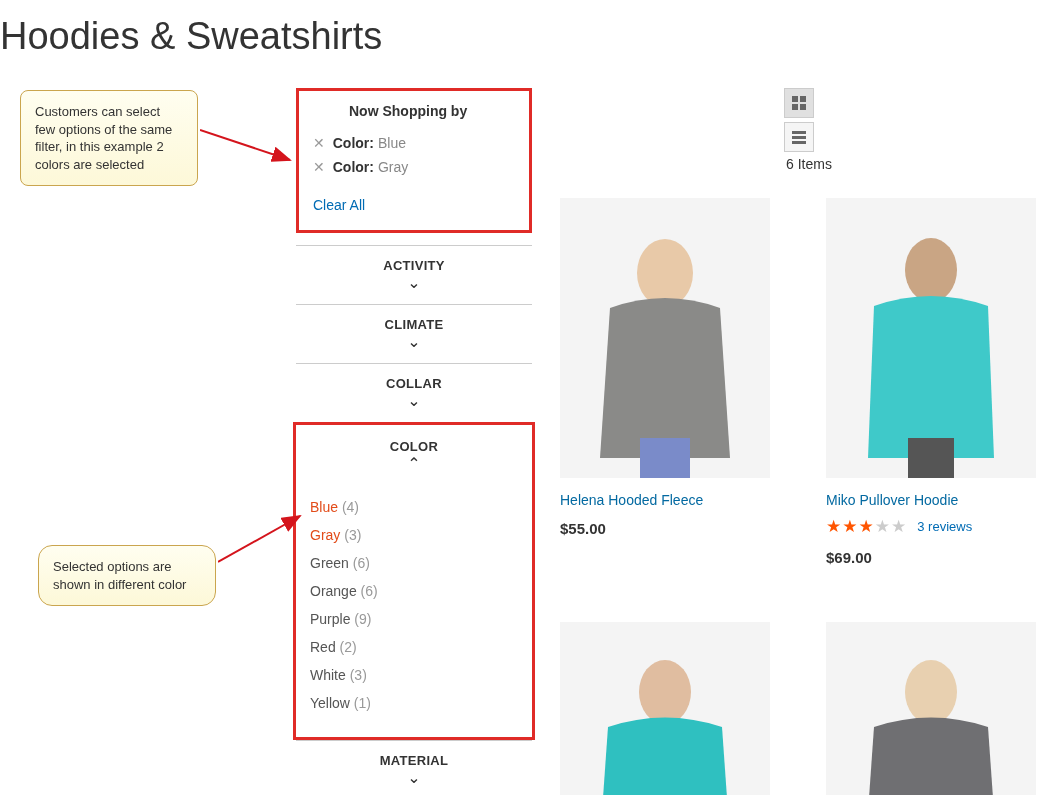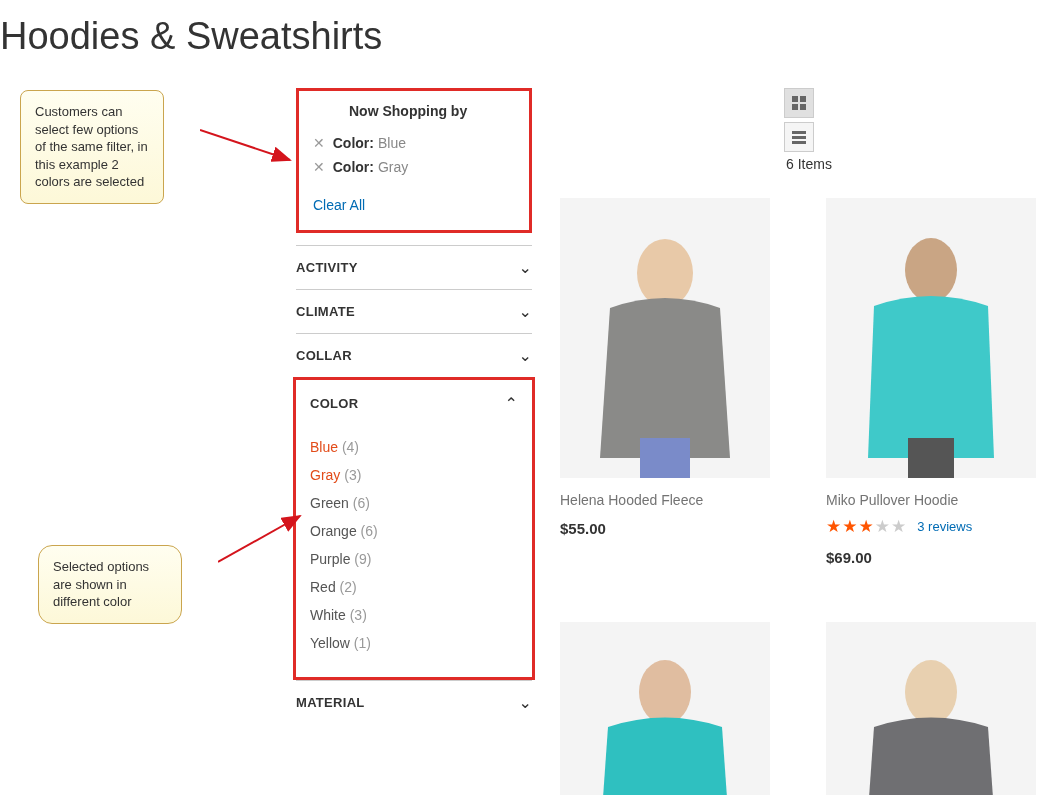--- a/index.html
+++ b/index.html
@@ -10,50 +10,50 @@
 .main { flex: 1; padding-left: 28px; }
 .now-shopping { border: 3px solid #e02b27; padding: 12px 14px 16px; margin-bottom: 12px; }
 .now-shopping-title { font-weight: 700; font-size: 14px; color: #333; margin-bottom: 16px; padding-left: 36px; }
 .active-filter { display: flex; align-items: center; font-size: 14px; margin-bottom: 8px; }
 .remove-x { color: #999; margin-right: 8px; cursor: pointer; font-size: 14px; }
 .filter-label { font-weight: 700; color: #333; margin-right: 4px; }
 .filter-value { color: #888; }
 .clear-all { color: #006bb4; font-size: 14px; cursor: pointer; margin-top: 14px; display: inline-block; }
 .shopping-options-title { font-weight: 700; font-size: 14px; padding: 14px 0 10px; color: #333; }
 .filter-group { border-top: 1px solid #ccc; }
-.filter-header { display: flex; justify-content: space-between; align-items: center; padding: 12px 0; cursor: pointer; }
+.filter-header { display: flex; justify-content: space-between; align-items: center; padding: 12px 0; cursor: pointer; flex-direction: column; }
 .filter-name { font-weight: 700; font-size: 13px; letter-spacing: 0.3px; color: #333; text-transform: uppercase; }
 .chevron { font-size: 16px; color: #333; }
 .color-block { border: 3px solid #e02b27; padding: 0 14px 20px; margin-left: -3px; margin-right: -3px; }
 .color-block .filter-header { padding: 14px 0; }
 .color-options { padding-top: 6px; }
 .color-option { font-size: 14px; padding: 6px 0; cursor: pointer; }
 .color-option.selected { color: #e24c1a; }
 .color-option:not(.selected) { color: #555; }
 .color-count { color: #999; }
 .toolbar { display: flex; align-items: center; gap: 4px; margin-bottom: 26px; flex-direction: column; }
 .view-mode { width: 30px; height: 30px; display: flex; align-items: center; justify-content: center; border: 1px solid #ccc; cursor: pointer; background: #f5f5f5; }
 .view-mode.active { background: #e0e0e0; }
 .grid-icon { display: grid; grid-template-columns: 6px 6px; grid-template-rows: 6px 6px; gap: 2px; }
 .grid-icon span { background: #666; }
 .list-icon { display: flex; flex-direction: column; gap: 2px; width: 14px; }
 .list-icon span { height: 3px; background: #666; }
 .item-count { font-size: 14px; color: #333; margin-left: 20px; }
 .products { display: flex; gap: 56px; flex-wrap: wrap; }
 .product { width: 210px; }
 .product-image { width: 210px; height: 280px; background: #eee; display: flex; align-items: center; justify-content: center; overflow: hidden; }
-.product-name { font-size: 14px; color: #737373; margin-top: 14px; }
+.product-name { font-size: 14px; color: #0369a1; margin-top: 14px; }
 .rating-row { display: flex; align-items: center; gap: 10px; margin-top: 8px; }
 .stars { display: flex; }
 .star { font-size: 17px; letter-spacing: 1px; }
 .star.filled { color: #ff5501; }
 .star.empty { color: #ccc; }
 .reviews-link { font-size: 13px; color: #006bb4; }
 .price { font-weight: 700; font-size: 15px; margin-top: 12px; }
-.callout { position: absolute; background: linear-gradient(#fffef0, #fdf8d8); border: 1px solid #caa54e; border-radius: 8px; padding: 12px 14px; font-size: 13px; color: #333; width: 144px; z-index: 5; line-height: 1.35; }
+.callout { position: absolute; background: linear-gradient(#fffef0, #fdf8d8); border: 1px solid #caa54e; border-radius: 8px; padding: 12px 14px; font-size: 13px; color: #333; width: 178px; z-index: 5; line-height: 1.35; }
 .callout-1 { top: 90px; left: 20px; }
 .callout-2 { top: 545px; left: 38px; border-radius: 14px; }
 svg.arrow { position: absolute; z-index: 4; }
 
 .hoodie-svg { width: 100%; height: 100%; }
 </style>
 </head>
 <body>
 
 <h1 class="page-title">Hoodies &amp; Sweatshirts</h1>

